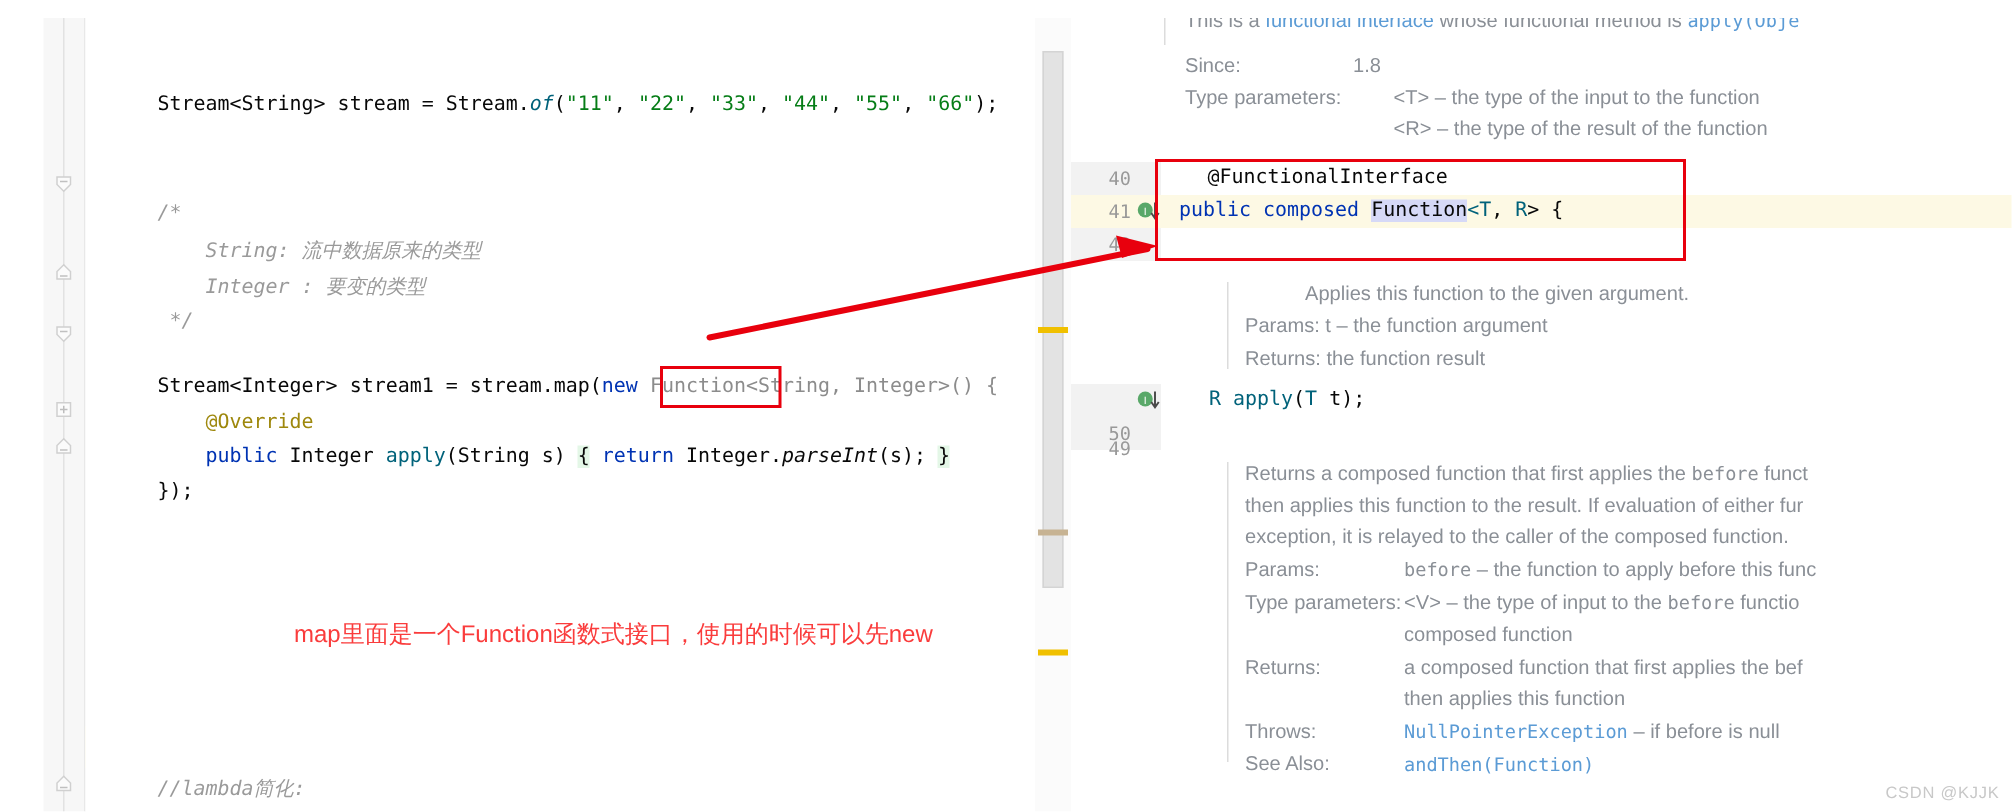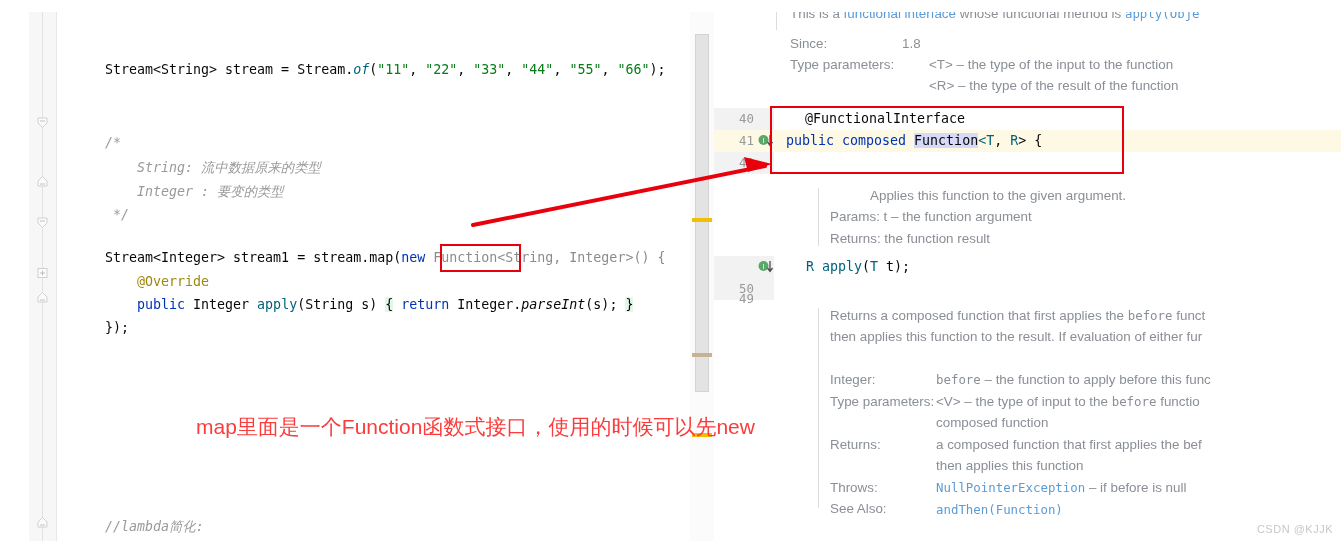--- a/index.html
+++ b/index.html
@@ -103,21 +103,21 @@
   .src-rowhl{position:absolute;height:22px;background:#fdf9e4;}
   .sel{background:#d6d9f7;}
   .box-right{
     position:absolute;border:2px solid #e8000d;box-sizing:border-box;
   }
 
   
   .anno-text{
     position:absolute;white-space:nowrap;
     font-family:"Liberation Sans", sans-serif;
-    font-size:21px;color:#fa3c3c;
+    font-size:16px;color:#fa3c3c;
   }
   .arrow-svg{position:absolute;left:0;top:0;pointer-events:none;}
 
   
   .band-yellow{position:absolute;background:#fdf9e4;}
   .bottom-clip{position:absolute;overflow:hidden;}
 
   .watermark{
     position:absolute;right:8px;bottom:6px;
     font-family:"Liberation Sans", sans-serif;
@@ -255,22 +255,23 @@
           <circle cx="5.5" cy="6" r="5" fill="#59a869"></circle>
           <text x="5.5" y="9" font-size="7" fill="#fff" text-anchor="middle" font-family="Liberation Sans, sans-serif">I</text>
           <path d="M12 1 V11 M9.5 8 L12 11.5 L14.5 8" stroke="#4a4a4a" stroke-width="1.3" fill="none"></path>
         </svg>
     </div>
     <div class="src-code" style="left:92px;top:256px;"><span class="meth">R </span><span class="meth">apply</span><span>(</span><span class="meth">T</span><span> t);</span></div>
 
     <div class="doc-rule" style="left:104px;top:308px;height:200px;"></div>
     <div class="doc-text" style="left:116px;top:308px;"><span>Returns a composed function that first applies the </span><span class="doc-mono">before</span><span> funct</span></div>
     <div class="doc-text" style="left:116px;top:329px;">then applies this function to the result. If evaluation of either fur</div>
-
-    <div class="doc-text" style="left:116px;top:372px;">Integer:</div>
+    <div class="doc-text" style="left:116px;top:350px;">exception, it is relayed to the caller of the composed function.</div>
+
+    <div class="doc-text" style="left:116px;top:372px;">Params:</div>
     <div class="doc-text" style="left:222px;top:372px;"><span class="doc-mono">before</span><span> – the function to apply before this func</span></div>
 
     <div class="doc-text" style="left:116px;top:394px;">Type parameters:</div>
     <div class="doc-text" style="left:222px;top:394px;"><span>&lt;V&gt; – the type of input to the </span><span class="doc-mono">before</span><span> functio</span></div>
     <div class="doc-text" style="left:222px;top:415px;">composed function</div>
 
     <div class="doc-text" style="left:116px;top:437px;">Returns:</div>
     <div class="doc-text" style="left:222px;top:437px;">a composed function that first applies the bef</div>
     <div class="doc-text" style="left:222px;top:458px;">then applies this function</div>
 

